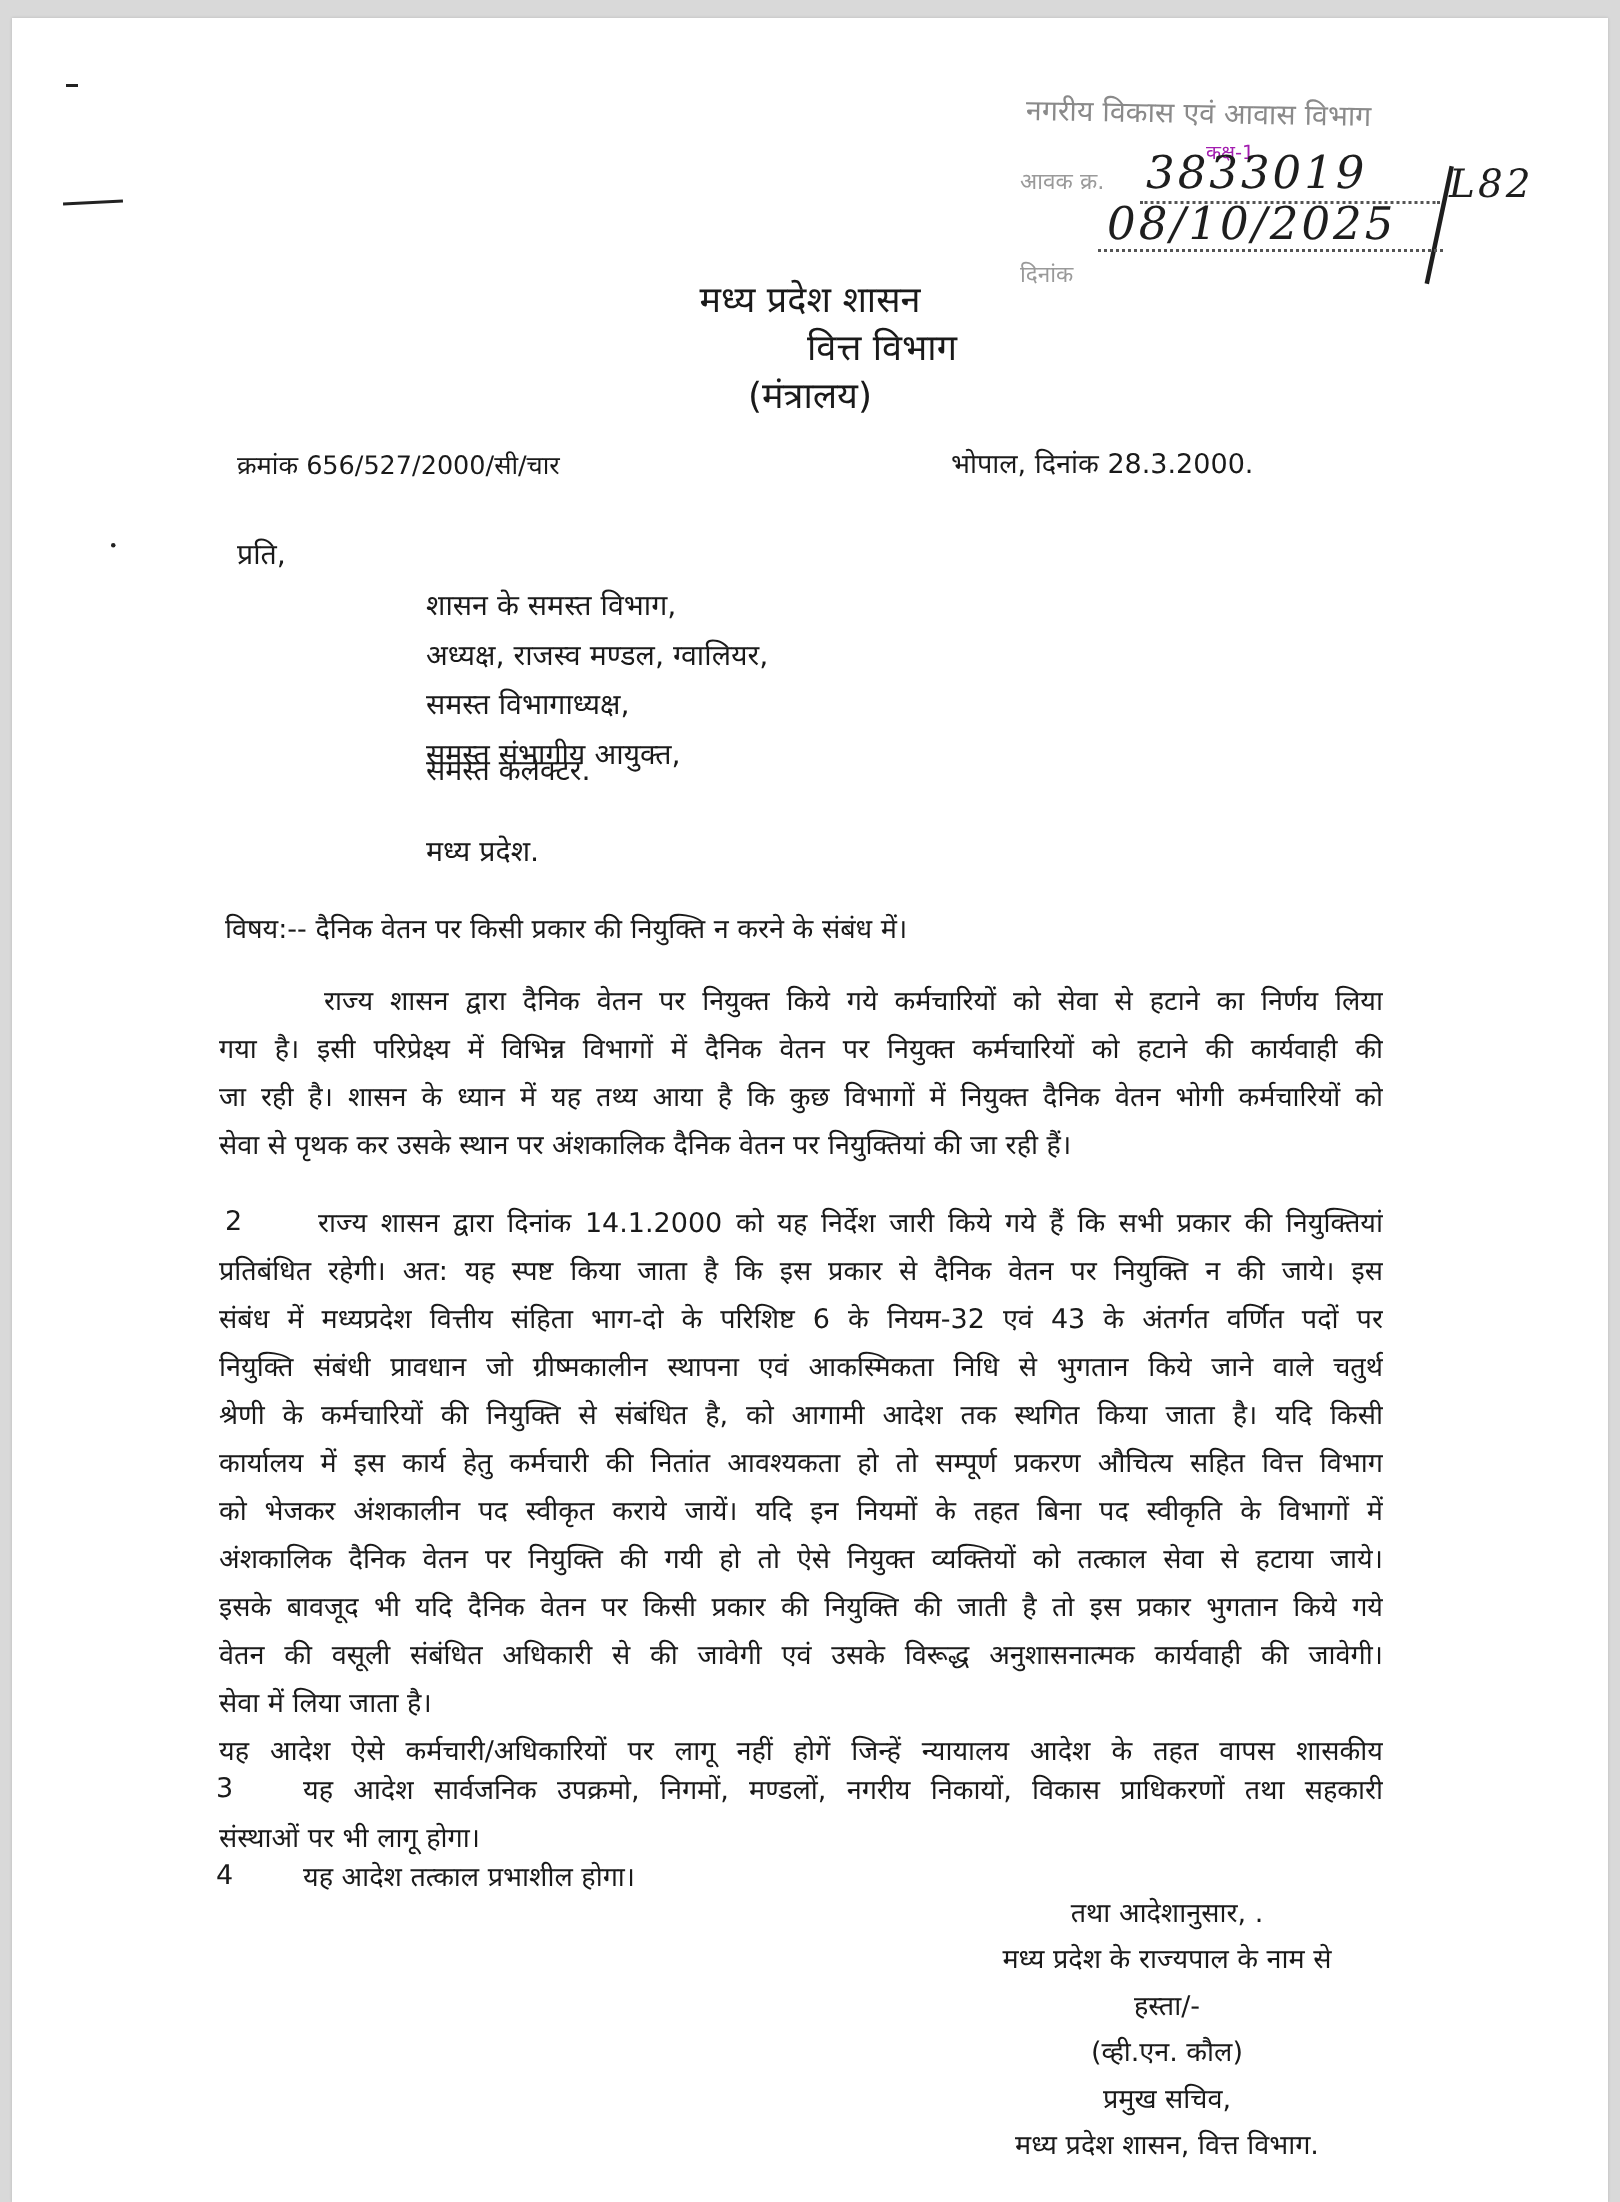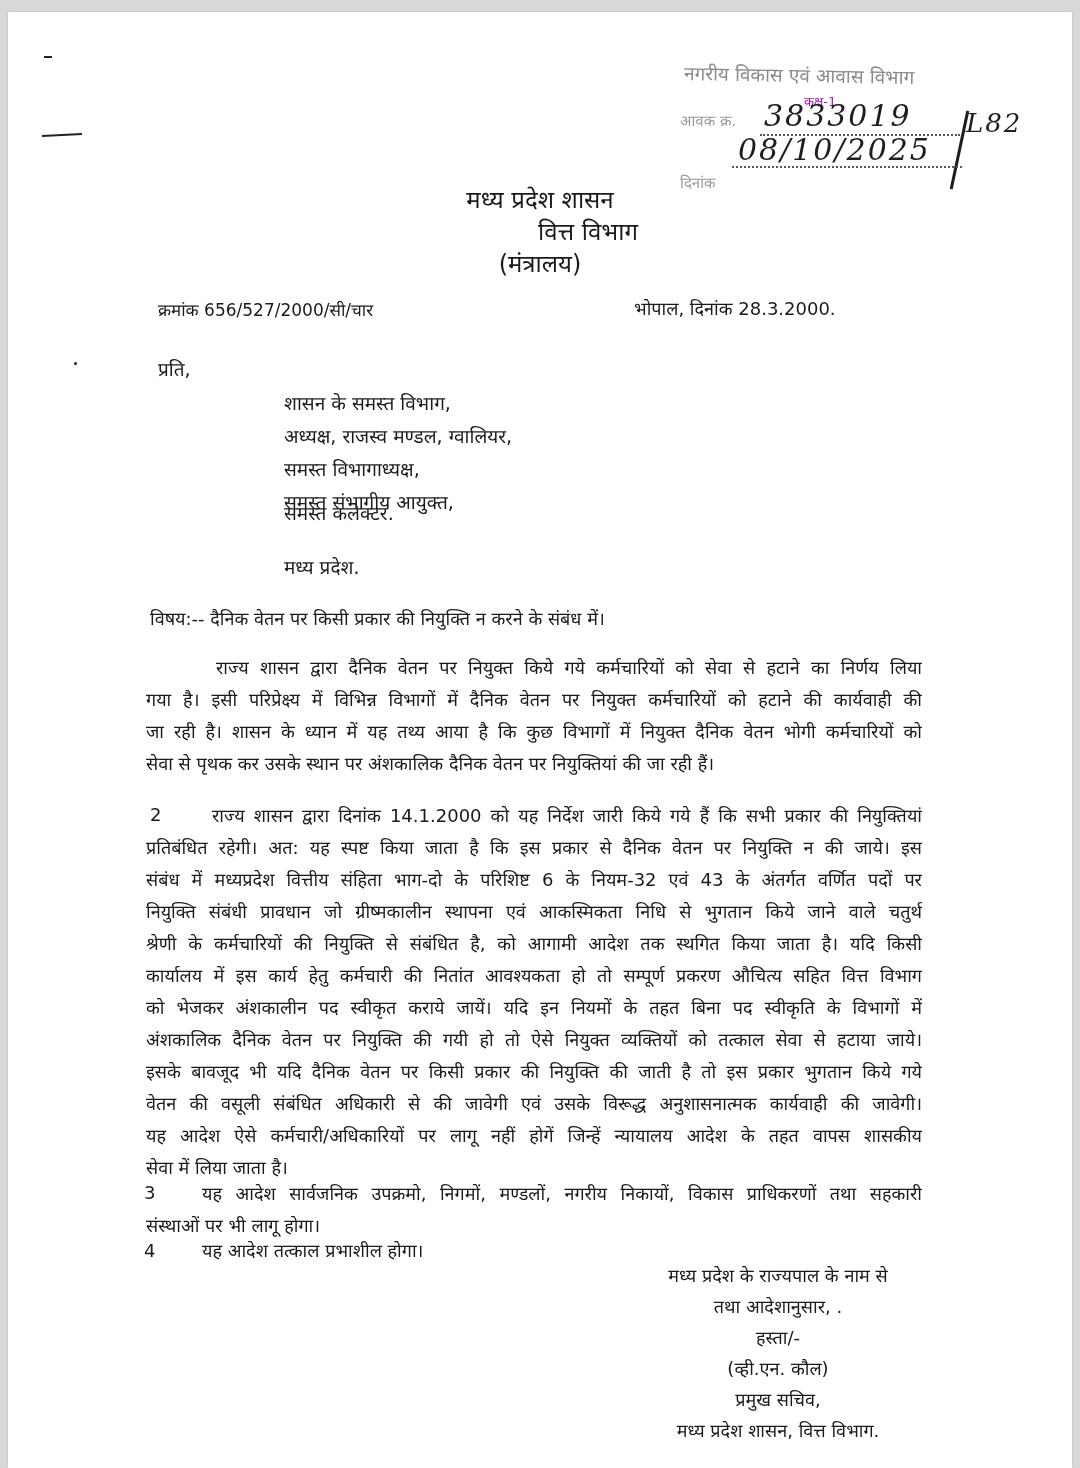--- a/index.html
+++ b/index.html
@@ -93,34 +93,34 @@
     <span class="row" style="padding-left:66px;">राज्य शासन द्वारा दिनांक 14.1.2000 को यह निर्देश जारी किये गये हैं कि सभी प्रकार की नियुक्तियां</span>
     <span class="row">प्रतिबंधित रहेगी। अत: यह स्पष्ट किया जाता है कि इस प्रकार से दैनिक वेतन पर नियुक्ति न की जाये। इस</span>
     <span class="row">संबंध में मध्यप्रदेश वित्तीय संहिता भाग-दो के परिशिष्ट 6 के नियम-32 एवं 43 के अंतर्गत वर्णित पदों पर</span>
     <span class="row">नियुक्ति संबंधी प्रावधान जो ग्रीष्मकालीन स्थापना एवं आकस्मिकता निधि से भुगतान किये जाने वाले चतुर्थ</span>
     <span class="row">श्रेणी के कर्मचारियों की नियुक्ति से संबंधित है, को आगामी आदेश तक स्थगित किया जाता है। यदि किसी</span>
     <span class="row">कार्यालय में इस कार्य हेतु कर्मचारी की नितांत आवश्यकता हो तो सम्पूर्ण प्रकरण औचित्य सहित वित्त विभाग</span>
     <span class="row">को भेजकर अंशकालीन पद स्वीकृत कराये जायें। यदि इन नियमों के तहत बिना पद स्वीकृति के विभागों में</span>
     <span class="row">अंशकालिक दैनिक वेतन पर नियुक्ति की गयी हो तो ऐसे नियुक्त व्यक्तियों को तत्काल सेवा से हटाया जाये।</span>
     <span class="row">इसके बावजूद भी यदि दैनिक वेतन पर किसी प्रकार की नियुक्ति की जाती है तो इस प्रकार भुगतान किये गये</span>
     <span class="row">वेतन की वसूली संबंधित अधिकारी से की जावेगी एवं उसके विरूद्ध अनुशासनात्मक कार्यवाही की जावेगी।</span>
+    <span class="row last">सेवा में लिया जाता है।</span>
     <span class="row">यह आदेश ऐसे कर्मचारी/अधिकारियों पर लागू नहीं होगें जिन्हें न्यायालय आदेश के तहत वापस शासकीय</span>
-    <span class="row last">सेवा में लिया जाता है।</span>
   </div>
 
   <div class="num" style="left:136px;top:1170px;">3</div>
   <div class="para" style="top:1166px;">
     <span class="row" style="padding-left:56px;">यह आदेश सार्वजनिक उपक्रमो, निगमों, मण्डलों, नगरीय निकायों, विकास प्राधिकरणों तथा सहकारी</span>
     <span class="row last">संस्थाओं पर भी लागू होगा।</span>
   </div>
 
   <div class="num" style="left:136px;top:1228px;">4</div>
   <div class="line" style="left:194px;top:1226px;font-size:18px;">यह आदेश तत्काल प्रभाशील होगा।</div>
 
   <div class="sig" style="top:1248px;">
+    <div>तथा आदेशानुसार, .</div>
     <div>मध्य प्रदेश के राज्यपाल के नाम से</div>
-    <div>तथा आदेशानुसार, .</div>
     <div>हस्ता/-</div>
     <div>(व्ही.एन. कौल)</div>
     <div>प्रमुख सचिव,</div>
     <div>मध्य प्रदेश शासन, वित्त विभाग.</div>
   </div>
 </div>
 
 </body></html>

